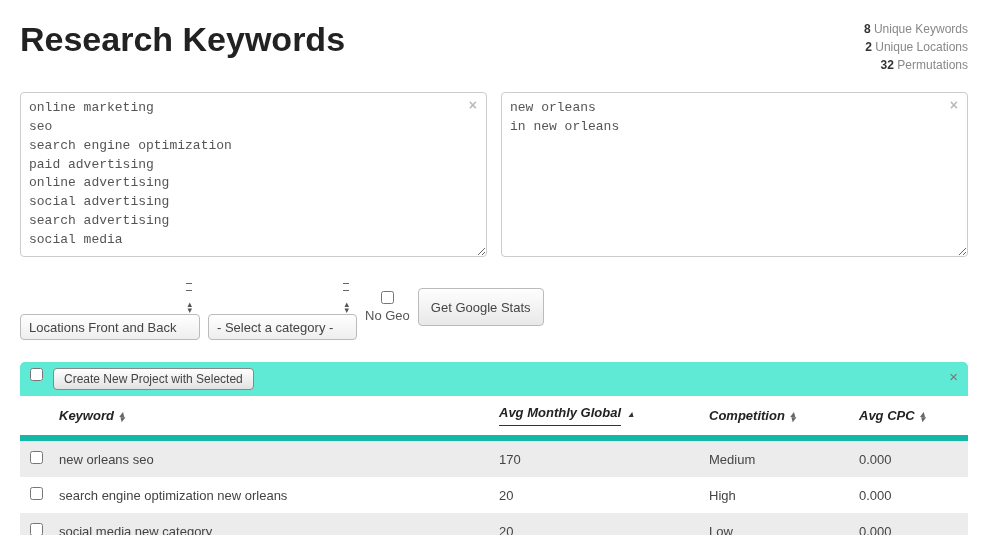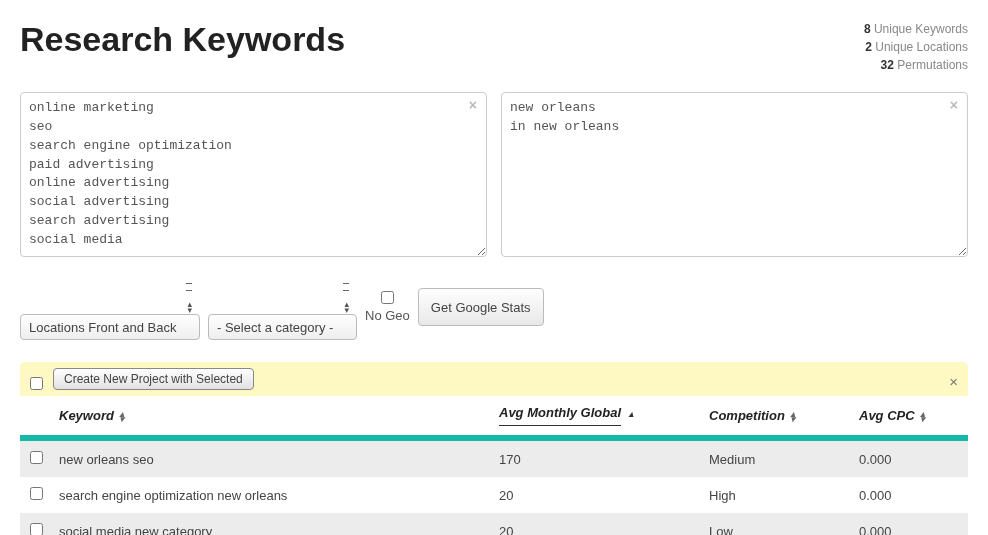--- a/index.html
+++ b/index.html
@@ -122,25 +122,25 @@
       height: 38px;
       padding: 0 12px;
       border: 1px solid #bbb;
       border-radius: 4px;
       background: linear-gradient(#fefefe,#e8e8e8);
       color: #444;
       font-size: 13px;
       cursor: pointer;
     }
     .toolbar-dark {
-      background: #fef9c3;
+      background: #5eead4;
       border-radius: 5px 5px 0 0;
       padding: 6px 10px;
       display: flex;
-      align-items: flex-end;
+      align-items: flex-start;
       gap: 10px;
       position: relative;
     }
     .toolbar-dark input[type="checkbox"] {
       accent-color: #fff;
     }
     .toolbar-dark button {
       height: 22px;
       padding: 0 10px;
       border: 1px solid #888;

